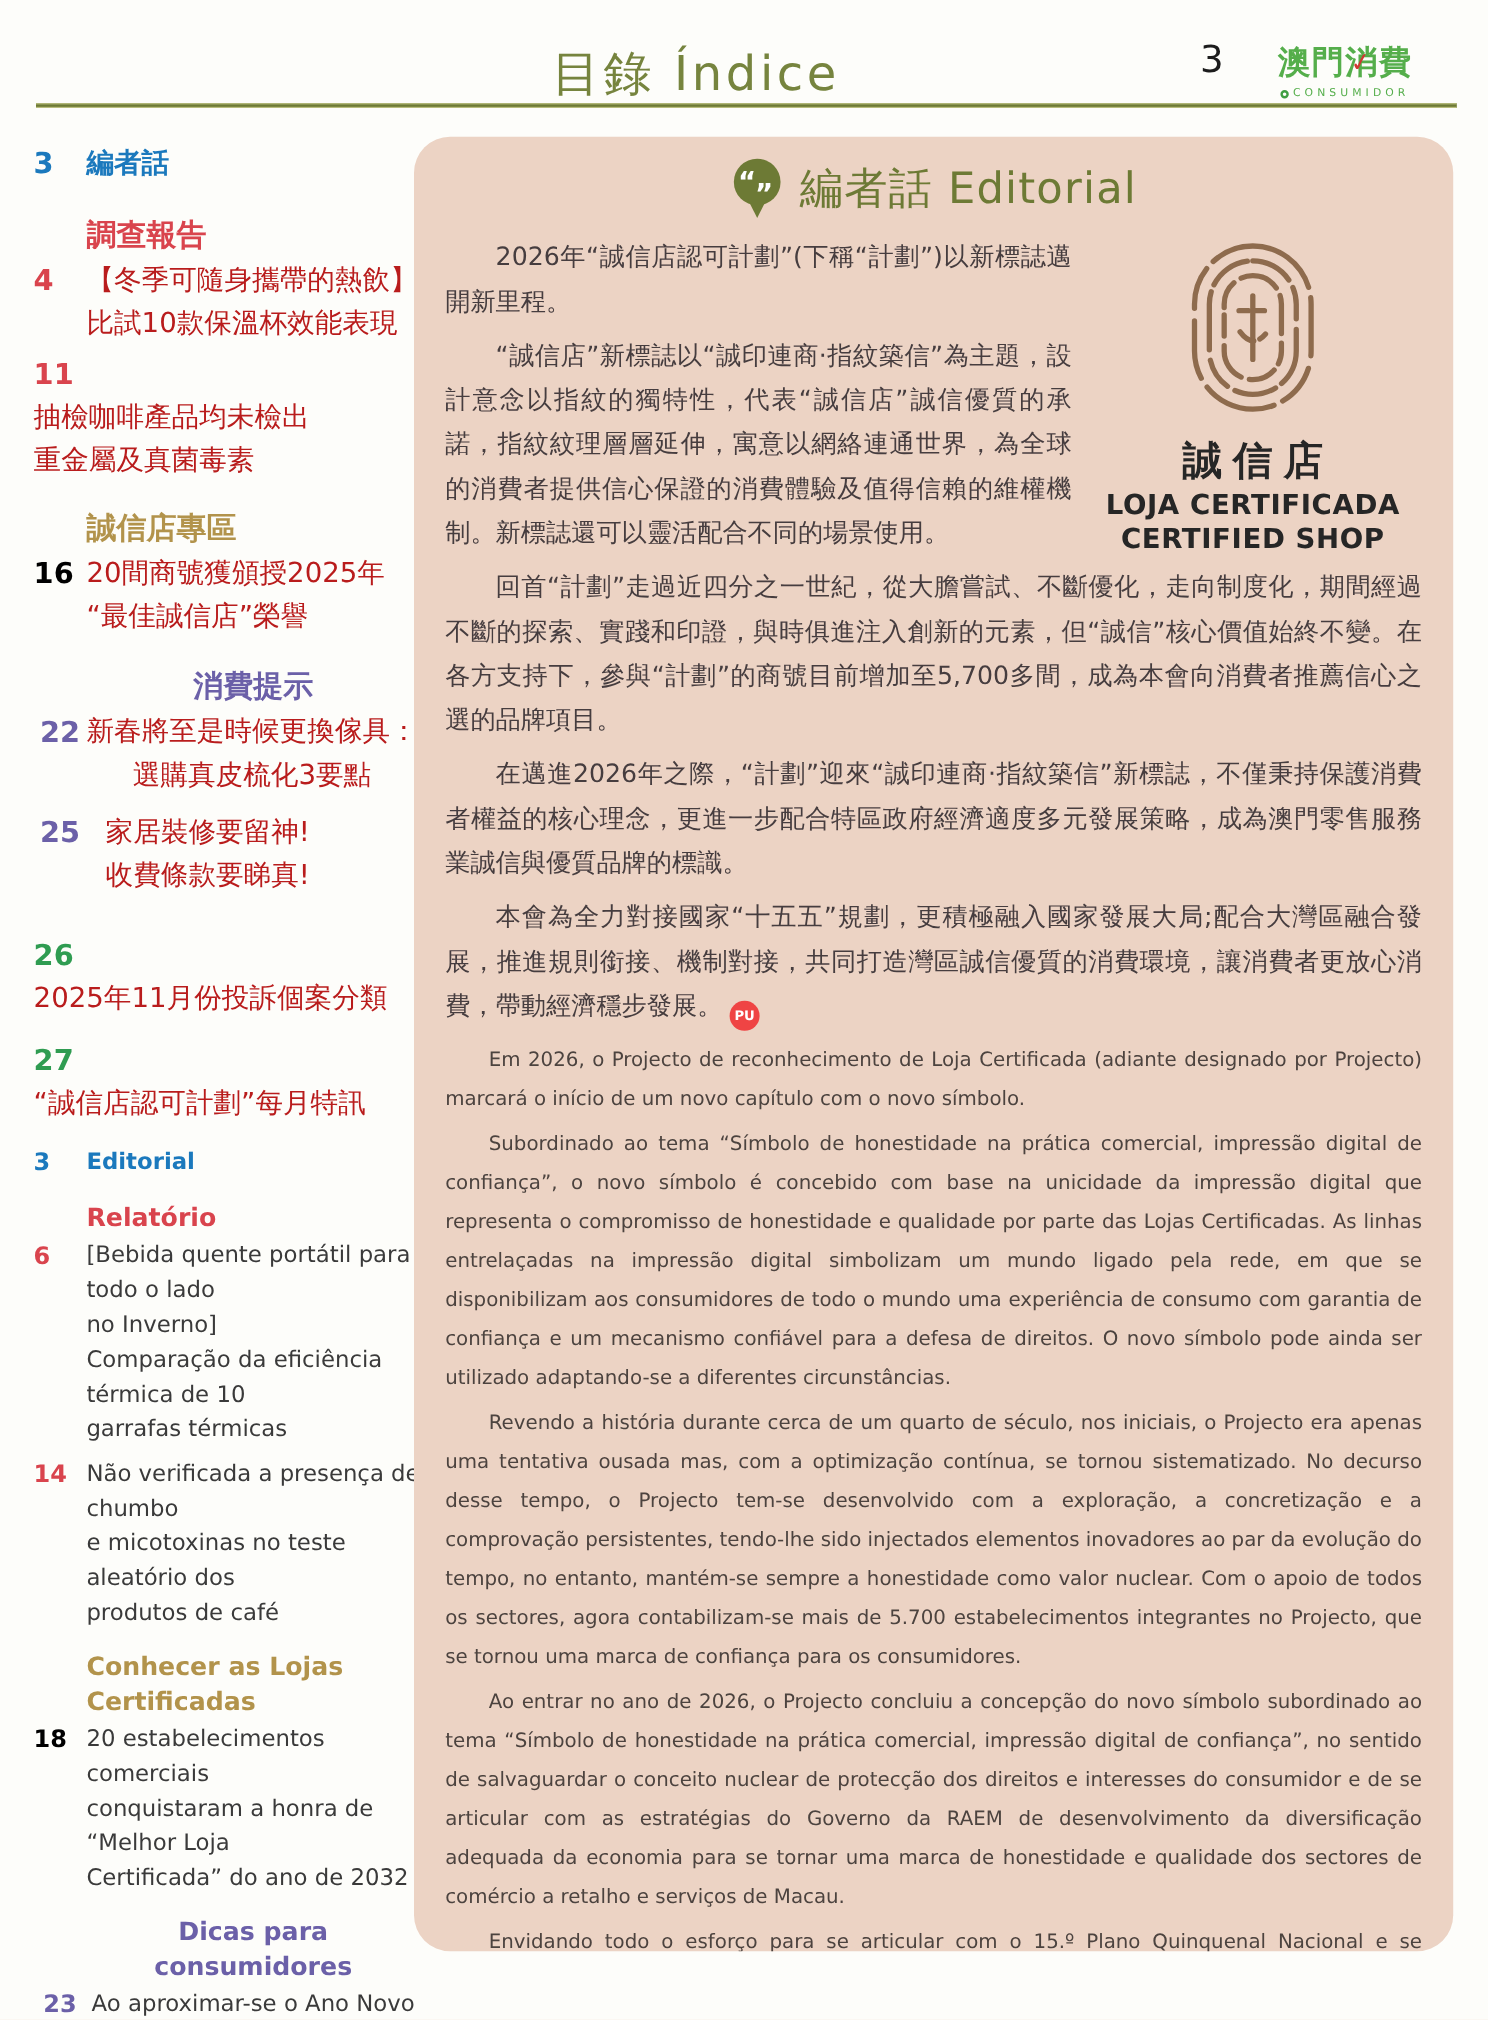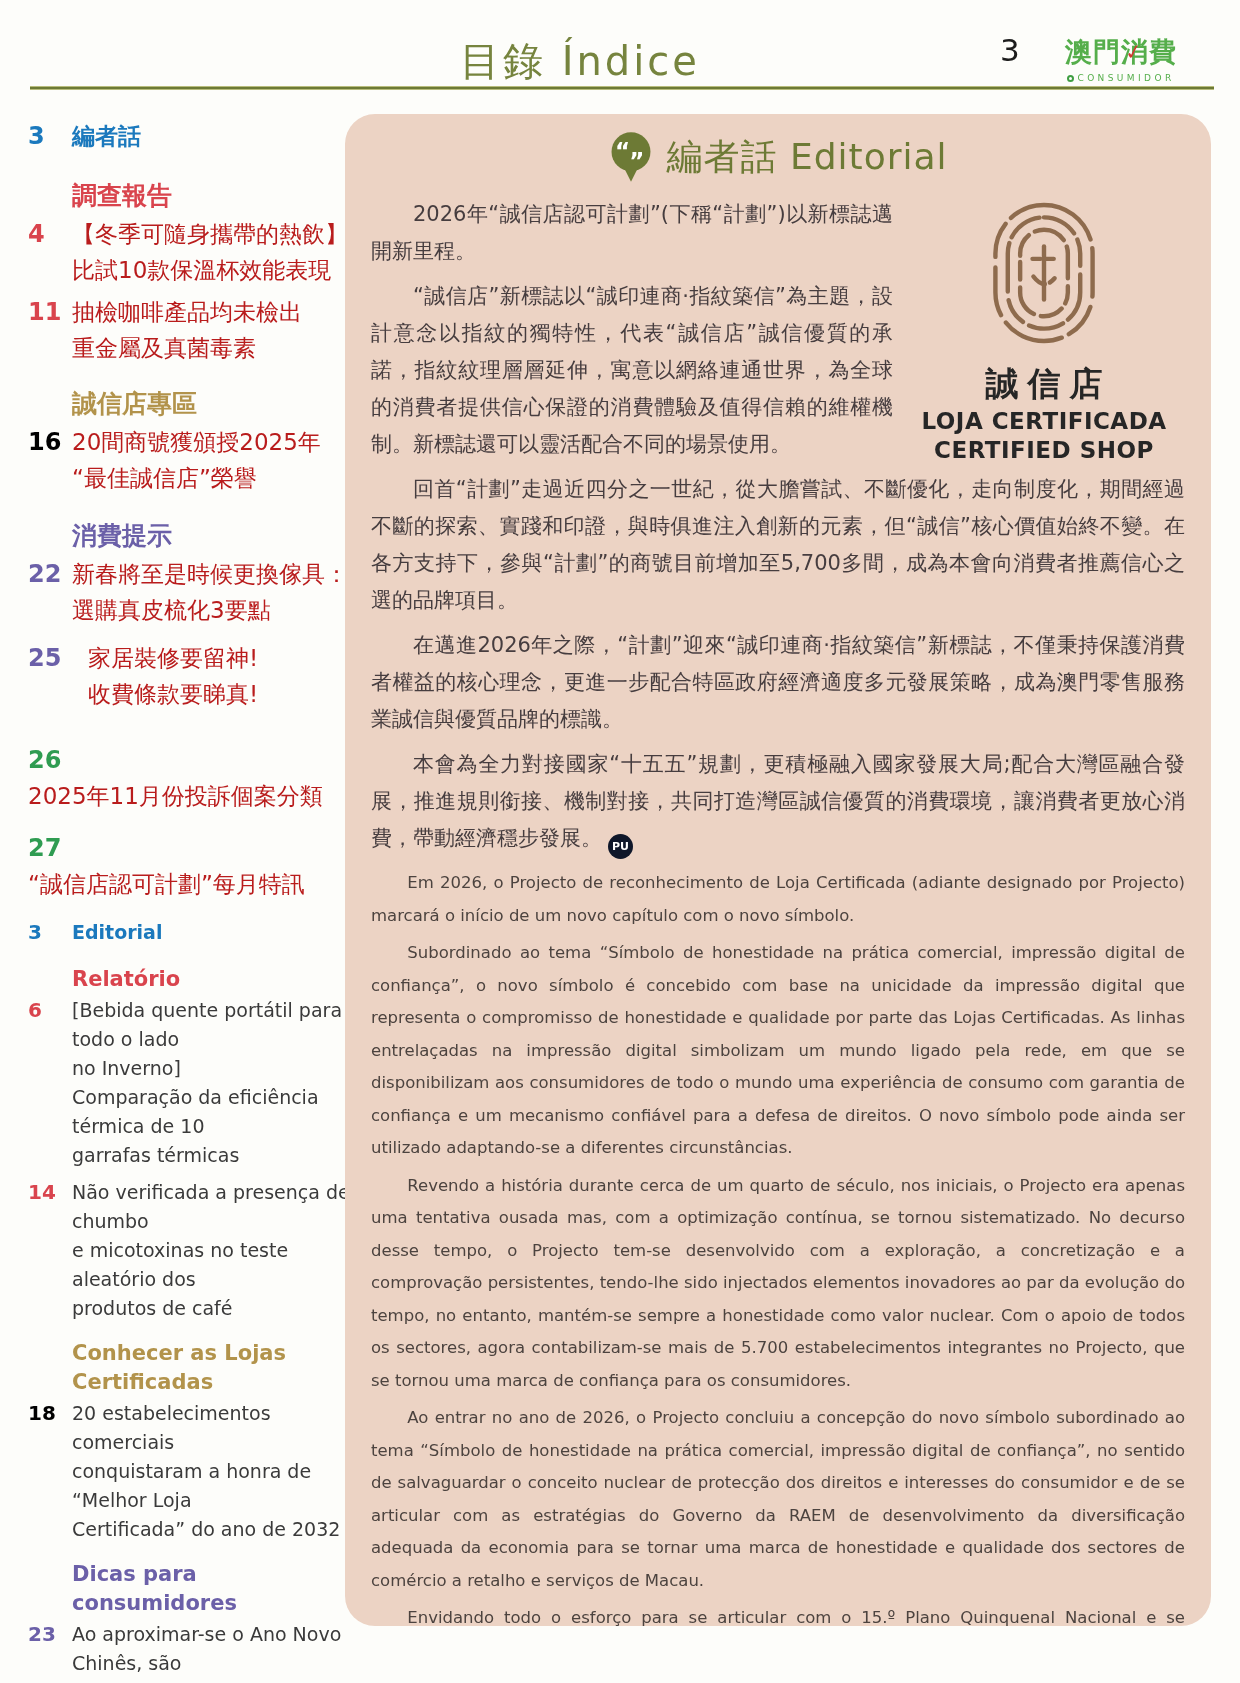--- a/index.html
+++ b/index.html
@@ -28,38 +28,38 @@
   .zh .toc-text { font-size:23px; line-height:36px; color:#b91c1c; }
   .pt .toc-num { font-size:20px; line-height:29px; }
   .pt .toc-text { font-size:19px; line-height:29px; color:#3a3a3a; }
   .toc-heading { margin-left:44px; font-weight:bold; }
   .toc-heading.zh-h { font-size:25px; line-height:36px; }
   .toc-heading.pt-h { font-size:21px; line-height:29px; }
   .bold-text .toc-text { font-weight:bold; }
   .c-blue   { color:#1b79bd; } .c-blue .toc-num, .c-blue .toc-text { color:#1b79bd; }
   .c-red    { color:#d9444d; } .c-red .toc-num   { color:#d9444d; }
   .c-gold   { color:#b2934b; } .c-gold .toc-num  { color:#000000; }
-  .c-purple { color:#6b60a8; } .c-purple .toc-num{ color:#6b60a8; }
+  .c-purple { color:#6b60a8;text-align:center; } .c-purple .toc-num{ color:#6b60a8; }
   .c-green  { color:#2f9c51;flex-direction:column; } .c-green .toc-num { color:#2f9c51; }
-  .mt2 {margin-top:2px;} .mt6 {margin-top:6px;} .mt8 {margin-top:8px;} .mt12 {margin-top:12px;gap:16px;} .mt16 {margin-top:16px;} .mt18 {margin-top:18px;} .mt20 {margin-top:20px;}
+  .mt2 {margin-top:2px;} .mt6 {margin-top:6px;flex-direction:column;} .mt8 {margin-top:8px;} .mt12 {margin-top:12px;gap:16px;} .mt16 {margin-top:16px;} .mt18 {margin-top:18px;} .mt20 {margin-top:20px;}
   .mt22 {margin-top:22px;} .mt24 {margin-top:24px;} .mt30 {margin-top:30px;}
 
   
   .panel { position:absolute; left:345px; top:114px; width:866px; height:1512px;
            background:#ecd3c4; border-radius:30px; padding:16px 26px 0 26px; overflow:hidden; }
   .ed-header { display:flex; align-items:center; justify-content:center; gap:12px; margin-bottom:12px; }
   .ed-title { font-size:36px; color:#6d7a35; letter-spacing:1px; }
   .zh-body p { font-size:21px; line-height:37px; text-align:justify; text-indent:2em;
                color:#463d3f; margin-bottom:8px; }
   .pt-body p { font-size:16.5px; line-height:32.5px; text-align:justify; text-indent:2.2em;
                color:#4c433f; margin-bottom:5px; }
   .seal { float:right; width:282px; text-align:center; margin:4px 0 6px 10px; }
   .seal-zh { font-size:33px; font-weight:bold; color:#262626; letter-spacing:9px; margin-top:12px; padding-left:9px; }
   .seal-pt, .seal-en { font-size:23px; font-weight:bold; color:#262626; line-height:29px; letter-spacing:0.5px; }
-  .pu-badge { display:inline-flex; width:25px; height:25px; border-radius:50%; background:#0f172a;
+  .pu-badge { display:inline-flex; width:25px; height:25px; border-radius:50%; background:#ef4444;
               color:#fff; font-size:11px; font-weight:bold; align-items:center; justify-content:center;
               vertical-align:-5px; margin-left:6px; text-indent:0; }
 </style>
 </head>
 <body>
 
 <div class="hdr-title"><span>目錄</span> <span>Índice</span></div>
 <div class="hdr-page-num">3</div>
 <div class="hdr-logo">
   <span class="logo-zh"><span>澳門消費</span><span class="logo-check">✓</span></span>

